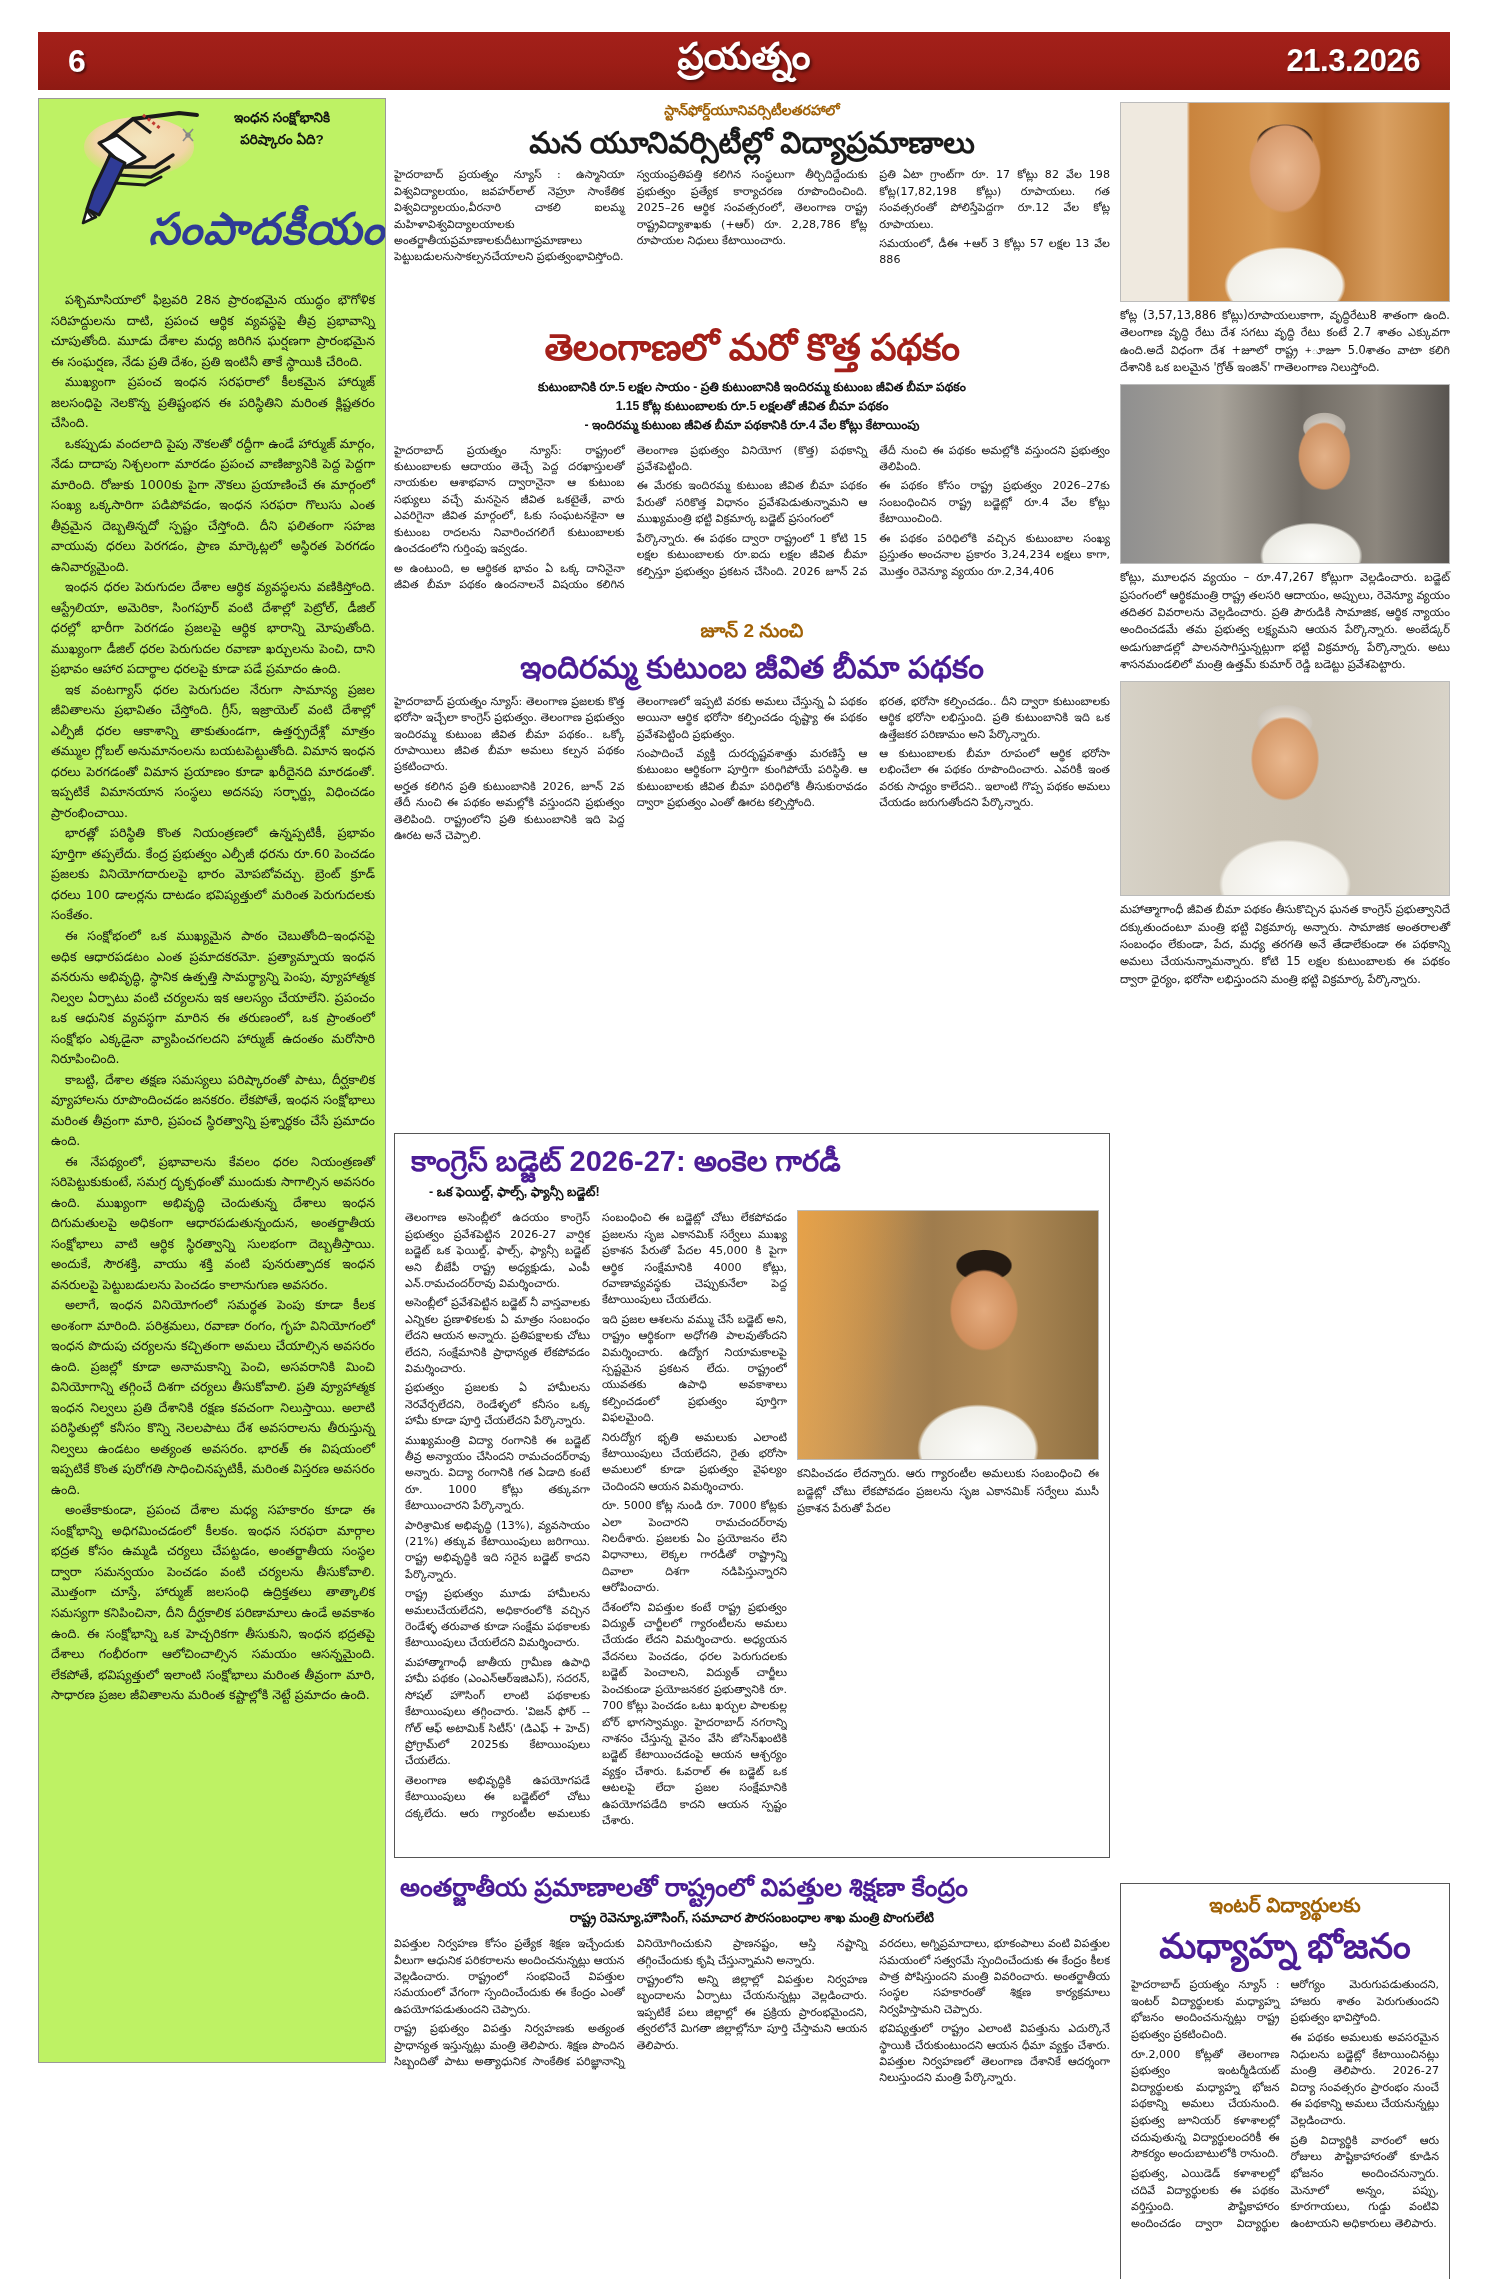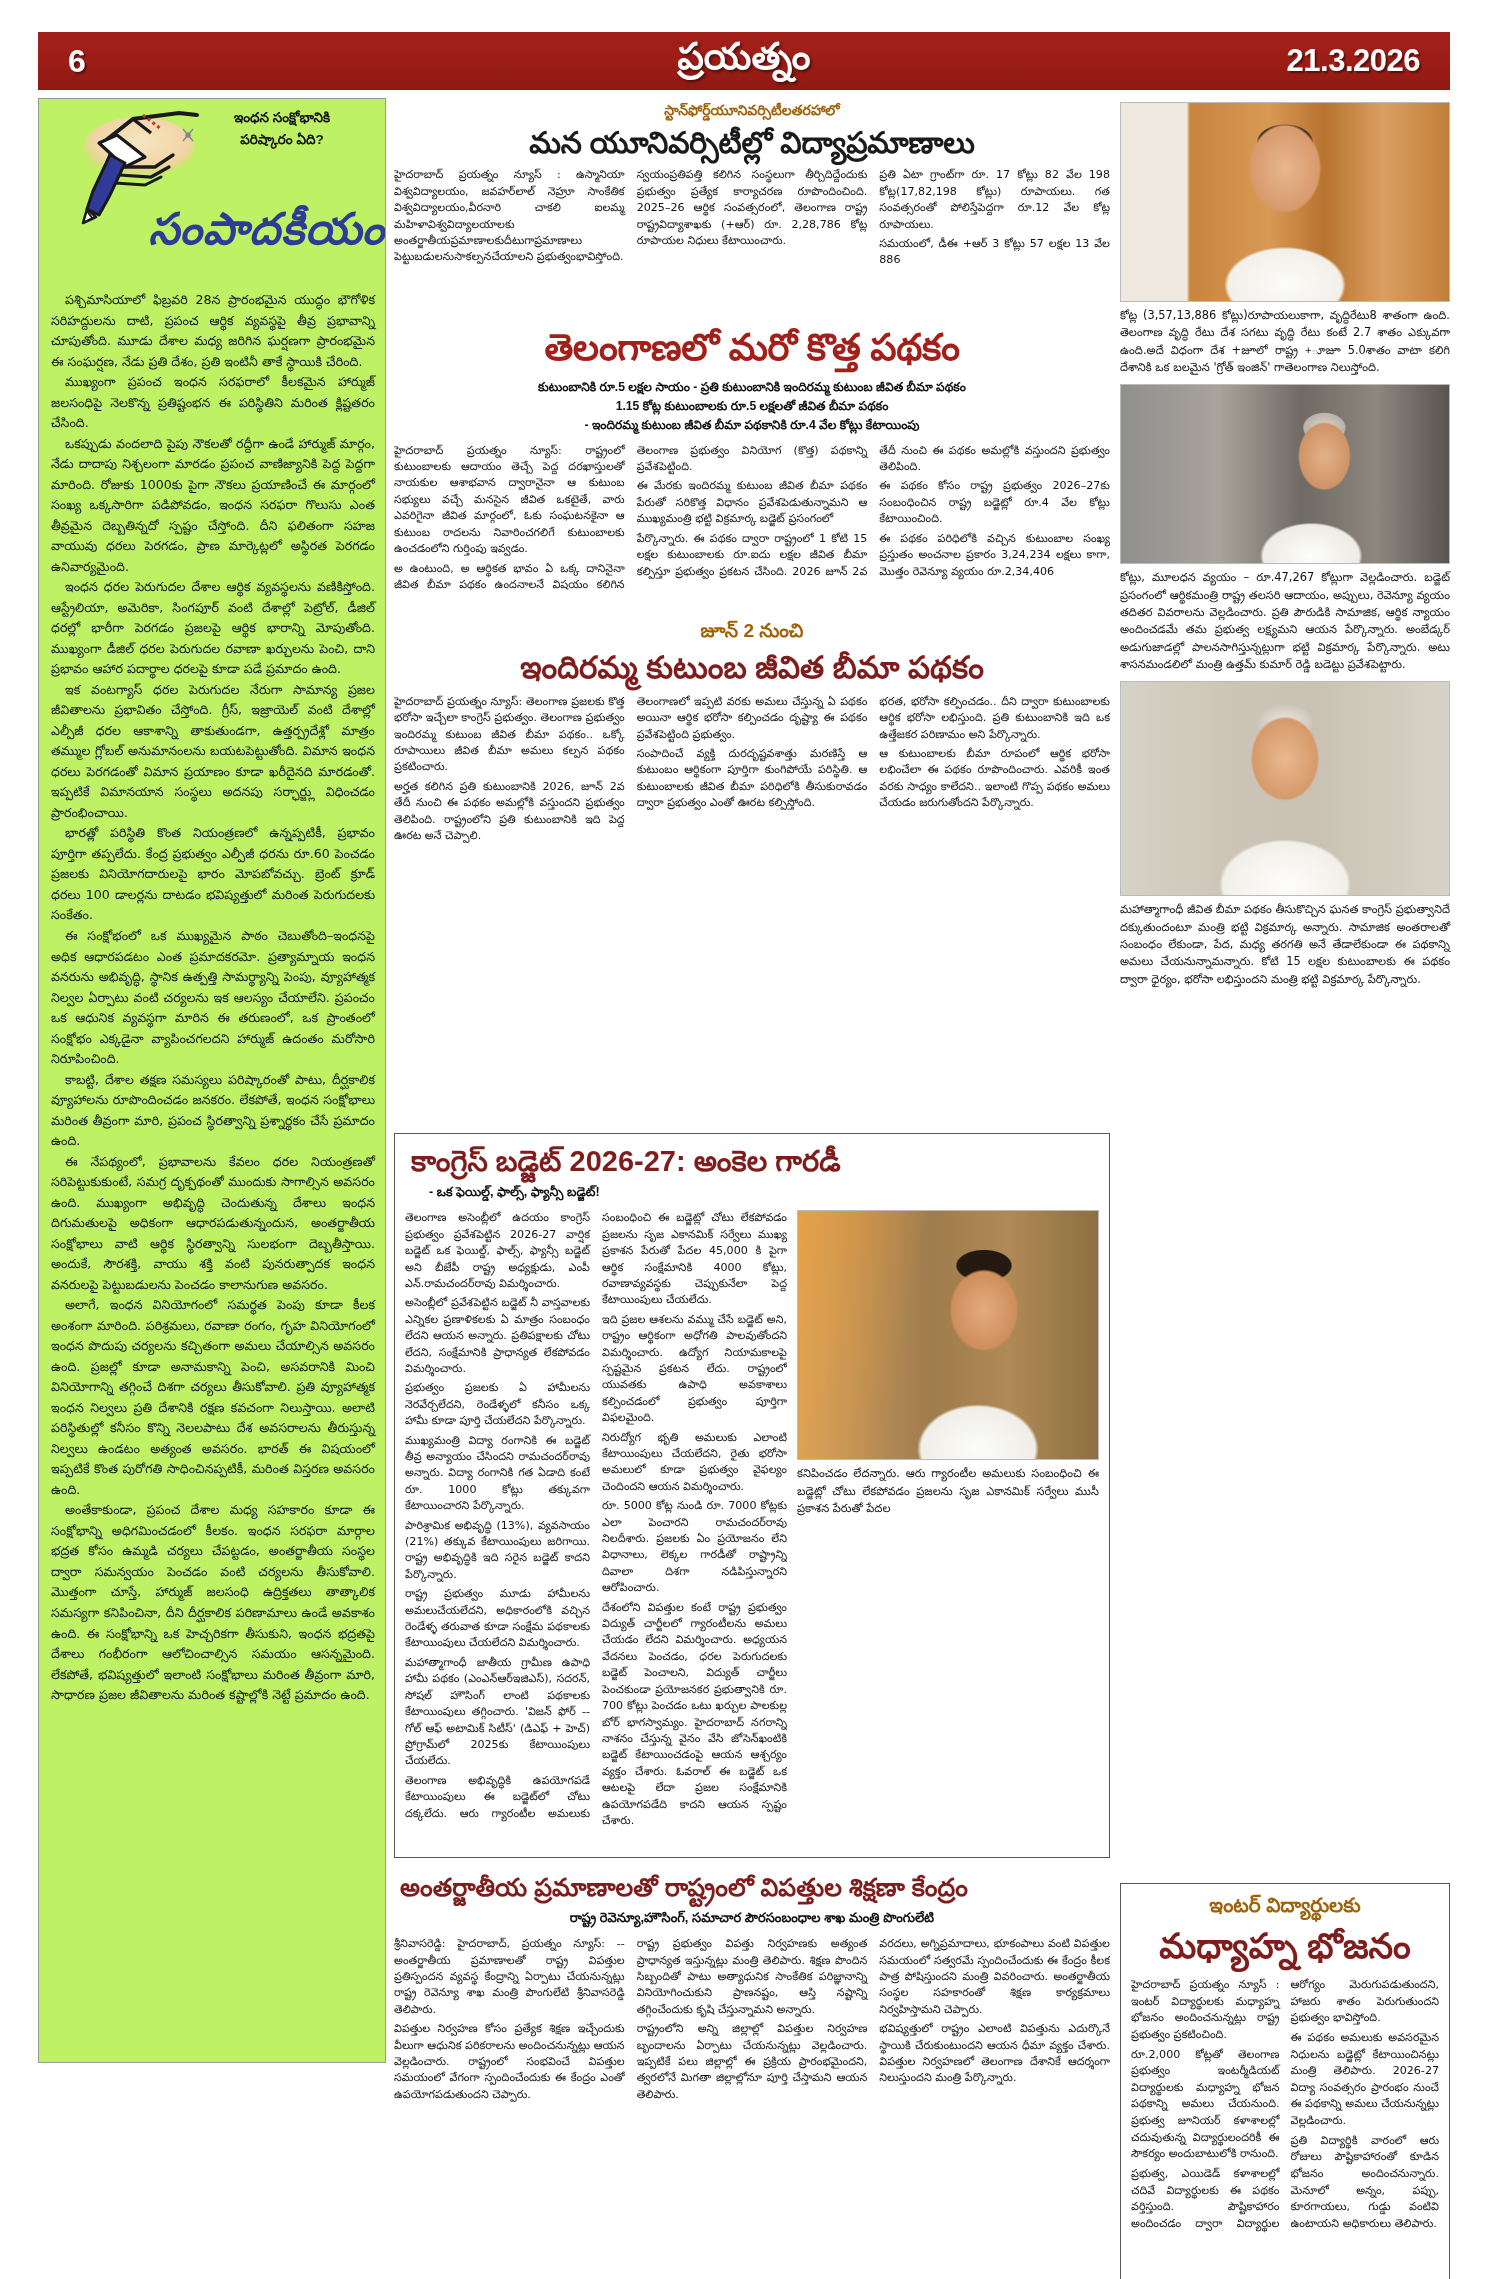--- a/index.html
+++ b/index.html
@@ -70,21 +70,21 @@
   }
   .hl-black {
     text-align: center; font-size: 30px; font-weight: bold; color: #1b1b1b;
     line-height: 1.18; letter-spacing: -.2px;
   }
   .hl-red {
     text-align: center; font-size: 37px; font-weight: bold; color: #a3201a;
     line-height: 1.15; letter-spacing: -.4px;
   }
   .hl-big-black {
-    text-align: center; font-size: 31px; font-weight: bold; color: #7f1d1d;
+    text-align: center; font-size: 31px; font-weight: bold; color: #4c1d95;
     line-height: 1.2;
   }
   .sub-line { text-align: center; font-size: 12.2px; font-weight: bold; color: #111; line-height: 1.55; }
   .threecol {
     column-count: 3; column-gap: 12px;
     font-size: 11.1px; line-height: 1.48; text-align: justify; color: #111;
     font-family: "DejaVu Sans", sans-serif;
   }
   .twocol p, .threecol p { margin: 0 0 3px 0; }
 
@@ -297,21 +297,20 @@
           <p>దేశంలోని విపత్తుల కంటే రాష్ట్ర ప్రభుత్వం విద్యుత్ చార్జీలలో గ్యారంటీలను అమలు చేయడం లేదని విమర్శించారు. అధ్యయన వేదనలు పెంచడం, ధరల పెరుగుదలకు బడ్జెట్ పెంచాలని, విద్యుత్ చార్జీలు పెంచకుండా ప్రయోజనకర ప్రభుత్వానికి రూ. 700 కోట్లు పెంచడం ఒటు ఖర్చుల పాలకుల్ల బోర్ భాగస్వామ్యం. హైదరాబాద్ నగరాన్ని నాశనం చేస్తున్న వైనం వేసి జోసెన్‌ఖంటికి బడ్జెట్ కేటాయించడంపై ఆయన ఆశ్చర్యం వ్యక్తం చేశారు. ఓవరాల్ ఈ బడ్జెట్ ఒక ఆటలపై లేదా ప్రజల సంక్షేమానికి ఉపయోగపడేది కాదని ఆయన స్పష్టం చేశారు.</p>
           <p></p>
         </div>
       </div>
     </div>
 
     <div class="disaster-box">
       <div class="hl-big-black" style="font-size:25px;text-align:left;padding-left:6px;">అంతర్జాతీయ ప్రమాణాలతో రాష్ట్రంలో విపత్తుల శిక్షణా కేంద్రం</div>
       <div class="sub-line" style="text-align:center;margin-top:6px;font-size:13px;">రాష్ట్ర రెవెన్యూ,హౌసింగ్, సమాచార పౌరసంబంధాల శాఖ మంత్రి పొంగులేటి</div>
       <div class="threecol" style="margin-top:8px;height:400px;overflow:hidden;">
-        <p>శ్రీనివాసరెడ్డి: హైదరాబాద్, ప్రయత్నం న్యూస్: -- అంతర్జాతీయ ప్రమాణాలతో రాష్ట్ర విపత్తుల ప్రతిస్పందన వ్యవస్థ కేంద్రాన్ని ఏర్పాటు చేయనున్నట్లు రాష్ట్ర రెవెన్యూ శాఖ మంత్రి పొంగులేటి శ్రీనివాసరెడ్డి తెలిపారు.</p>
         <p>విపత్తుల నిర్వహణ కోసం ప్రత్యేక శిక్షణ ఇచ్చేందుకు వీలుగా ఆధునిక పరికరాలను అందించనున్నట్లు ఆయన వెల్లడించారు. రాష్ట్రంలో సంభవించే విపత్తుల సమయంలో వేగంగా స్పందించేందుకు ఈ కేంద్రం ఎంతో ఉపయోగపడుతుందని చెప్పారు.</p>
         <p>రాష్ట్ర ప్రభుత్వం విపత్తు నిర్వహణకు అత్యంత ప్రాధాన్యత ఇస్తున్నట్లు మంత్రి తెలిపారు. శిక్షణ పొందిన సిబ్బందితో పాటు అత్యాధునిక సాంకేతిక పరిజ్ఞానాన్ని వినియోగించుకుని ప్రాణనష్టం, ఆస్తి నష్టాన్ని తగ్గించేందుకు కృషి చేస్తున్నామని అన్నారు.</p>
         <p>రాష్ట్రంలోని అన్ని జిల్లాల్లో విపత్తుల నిర్వహణ బృందాలను ఏర్పాటు చేయనున్నట్లు వెల్లడించారు. ఇప్పటికే పలు జిల్లాల్లో ఈ ప్రక్రియ ప్రారంభమైందని, త్వరలోనే మిగతా జిల్లాల్లోనూ పూర్తి చేస్తామని ఆయన తెలిపారు.</p>
         <p>వరదలు, అగ్నిప్రమాదాలు, భూకంపాలు వంటి విపత్తుల సమయంలో సత్వరమే స్పందించేందుకు ఈ కేంద్రం కీలక పాత్ర పోషిస్తుందని మంత్రి వివరించారు. అంతర్జాతీయ సంస్థల సహకారంతో శిక్షణ కార్యక్రమాలు నిర్వహిస్తామని చెప్పారు.</p>
         <p>భవిష్యత్తులో రాష్ట్రం ఎలాంటి విపత్తును ఎదుర్కొనే స్థాయికి చేరుకుంటుందని ఆయన ధీమా వ్యక్తం చేశారు. విపత్తుల నిర్వహణలో తెలంగాణ దేశానికే ఆదర్శంగా నిలుస్తుందని మంత్రి పేర్కొన్నారు.</p>
       </div>
     </div>
 
     <div class="midday-box">
       <div class="mini-kicker" style="font-size:20px;">ఇంటర్ విద్యార్థులకు</div>

